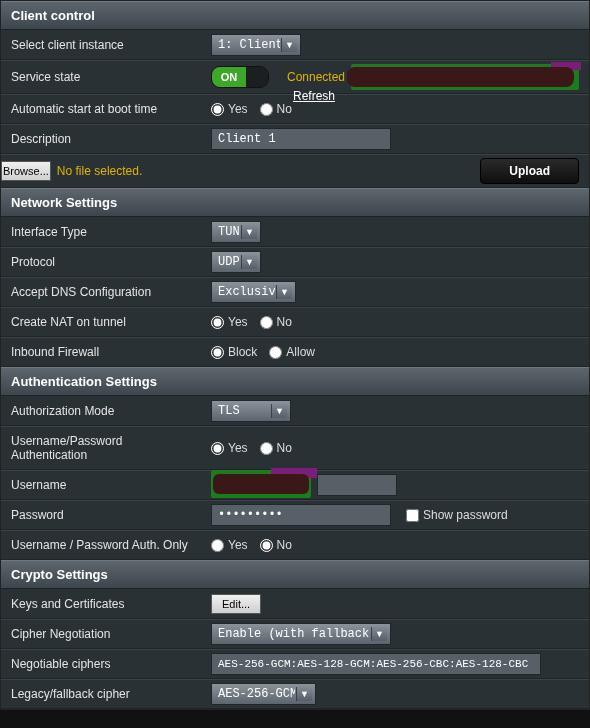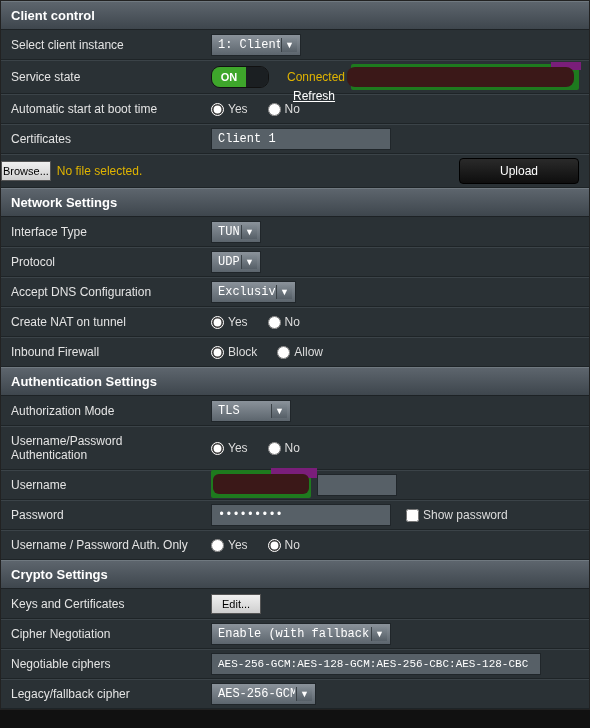--- a/index.html
+++ b/index.html
@@ -83,41 +83,41 @@
     width: 58px;
     height: 22px;
     border-radius: 9px;
     overflow: hidden;
     border: 1px solid #111;
   }
   .toggle .on { flex:1; background: #3ea62b; color:#fff; display:flex; align-items:center; justify-content:center; font-weight:bold; font-size:11px;}
   .toggle .off { width: 22px; background: #1b1f22; }
   .status-text { color: #e0b400; font-size: 12px; margin-left: 12px;}
   .refresh { color: #fff; text-decoration: underline; font-size: 12px;}
-  .radio-group { display: flex; gap: 20px; align-items: center;}
+  .radio-group { display: flex; gap: 12px; align-items: center;}
   .radio-item { display: inline-flex; align-items: center; gap: 4px;}
   input[type=radio] { accent-color: #fff; width:13px; height:13px;}
   input[type=checkbox] { accent-color: #fff; width:13px; height:13px;}
   .btn-browse {
     background: linear-gradient(#f0f0f0, #cfcfcf);
     color: #000;
     border: 1px solid #555;
     padding: 2px 1px;
     font-size: 11px;
     height: 20px;
     cursor: pointer;
   }
   .btn-upload {
     background: linear-gradient(#2a2a2a, #0e0e0e);
     color: #fff;
     border: 1px solid #000;
     border-radius: 4px;
-    padding: 5px 40px;
+    padding: 5px 28px;
     font-size: 12px;
-    font-weight: normal;
+    font-weight: bold;
     cursor: pointer;
   }
   .no-file { color: #e0b400; font-size: 12px; }
   .inline-label { color: #ddd; font-size: 12px; }
   .redact-green { background: #1e7a1e; height: 24px; border-radius: 2px;}
   .redact-purple { background: #7a1e7a; }
   .redact-brown { background: #3b1818; }
   .redact-wrap { position: relative; flex:1; height: 26px; }
   .redact-wrap div { position:absolute; }
   .monofield { font-family: "Courier New", monospace; }
@@ -169,21 +169,21 @@
             </label>
           <label class="radio-item">
               <input type="radio" name="autostart" style="">
               <span>No</span>
             </label>
         </div>
       </div>
     </div>
 
     <div class="row">
-      <div class="label-cell">Certificates</div>
+      <div class="label-cell">Description</div>
       <div class="value-cell">
         <input type="text" class="monofield" style="width: 180px;" value="Client 1">
       </div>
     </div>
 
     <div class="row">
       <div class="value-cell">
         <button class="btn-browse">Browse...</button>
         <span class="no-file">No file selected.</span>
         <span style="flex:1"></span>

